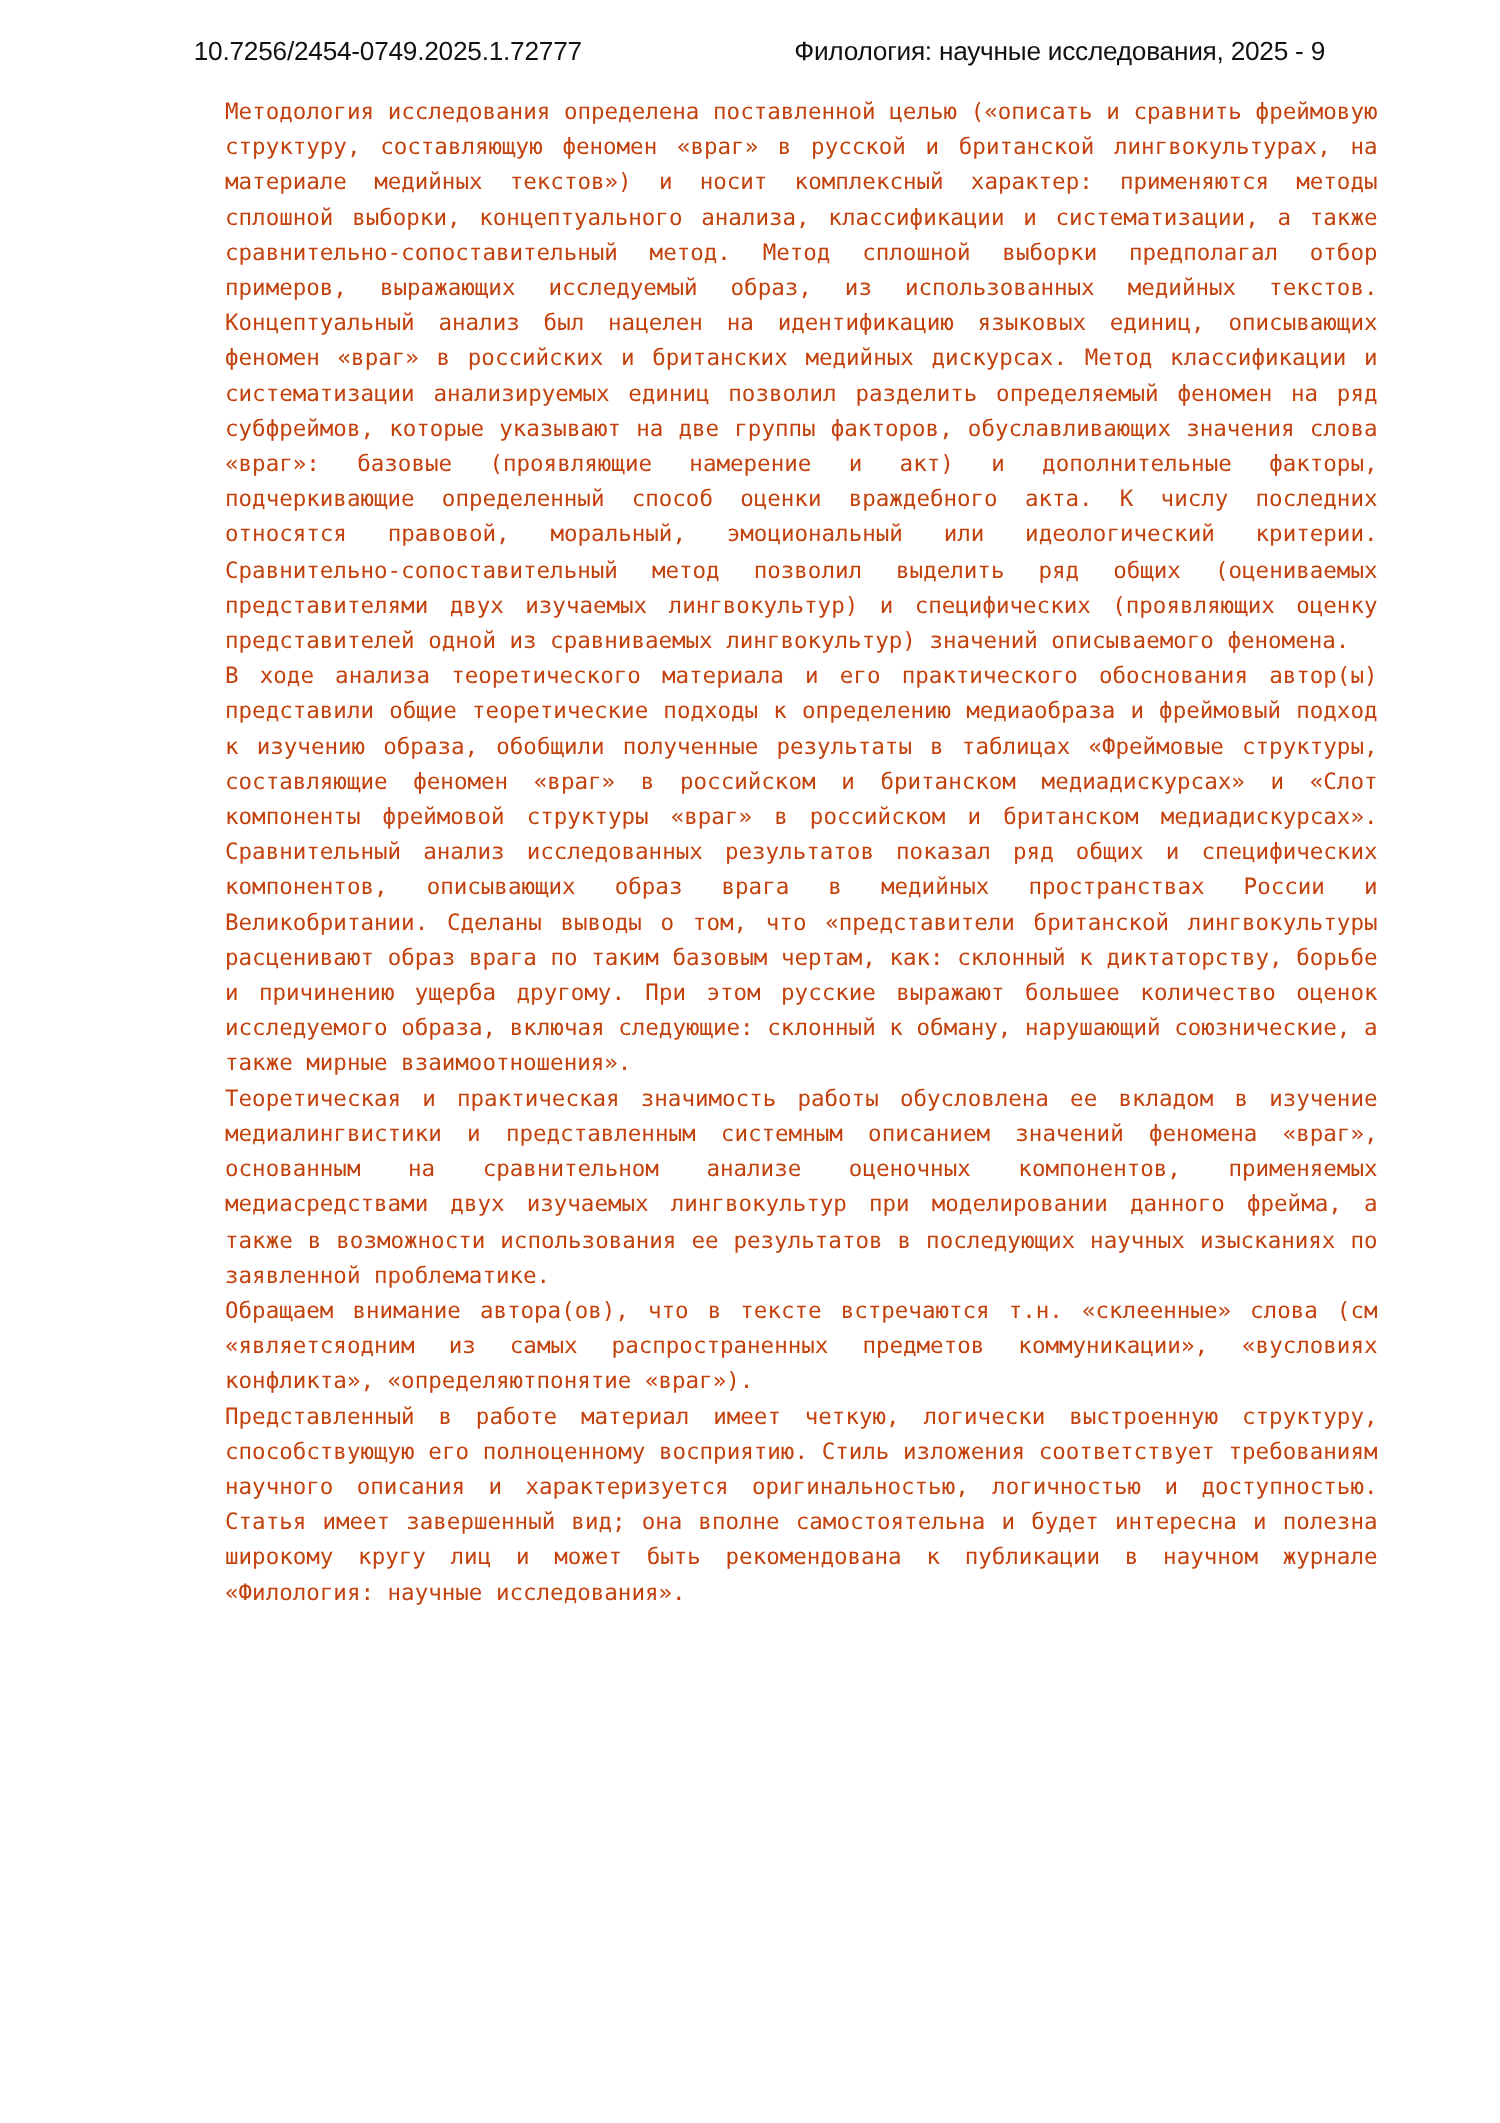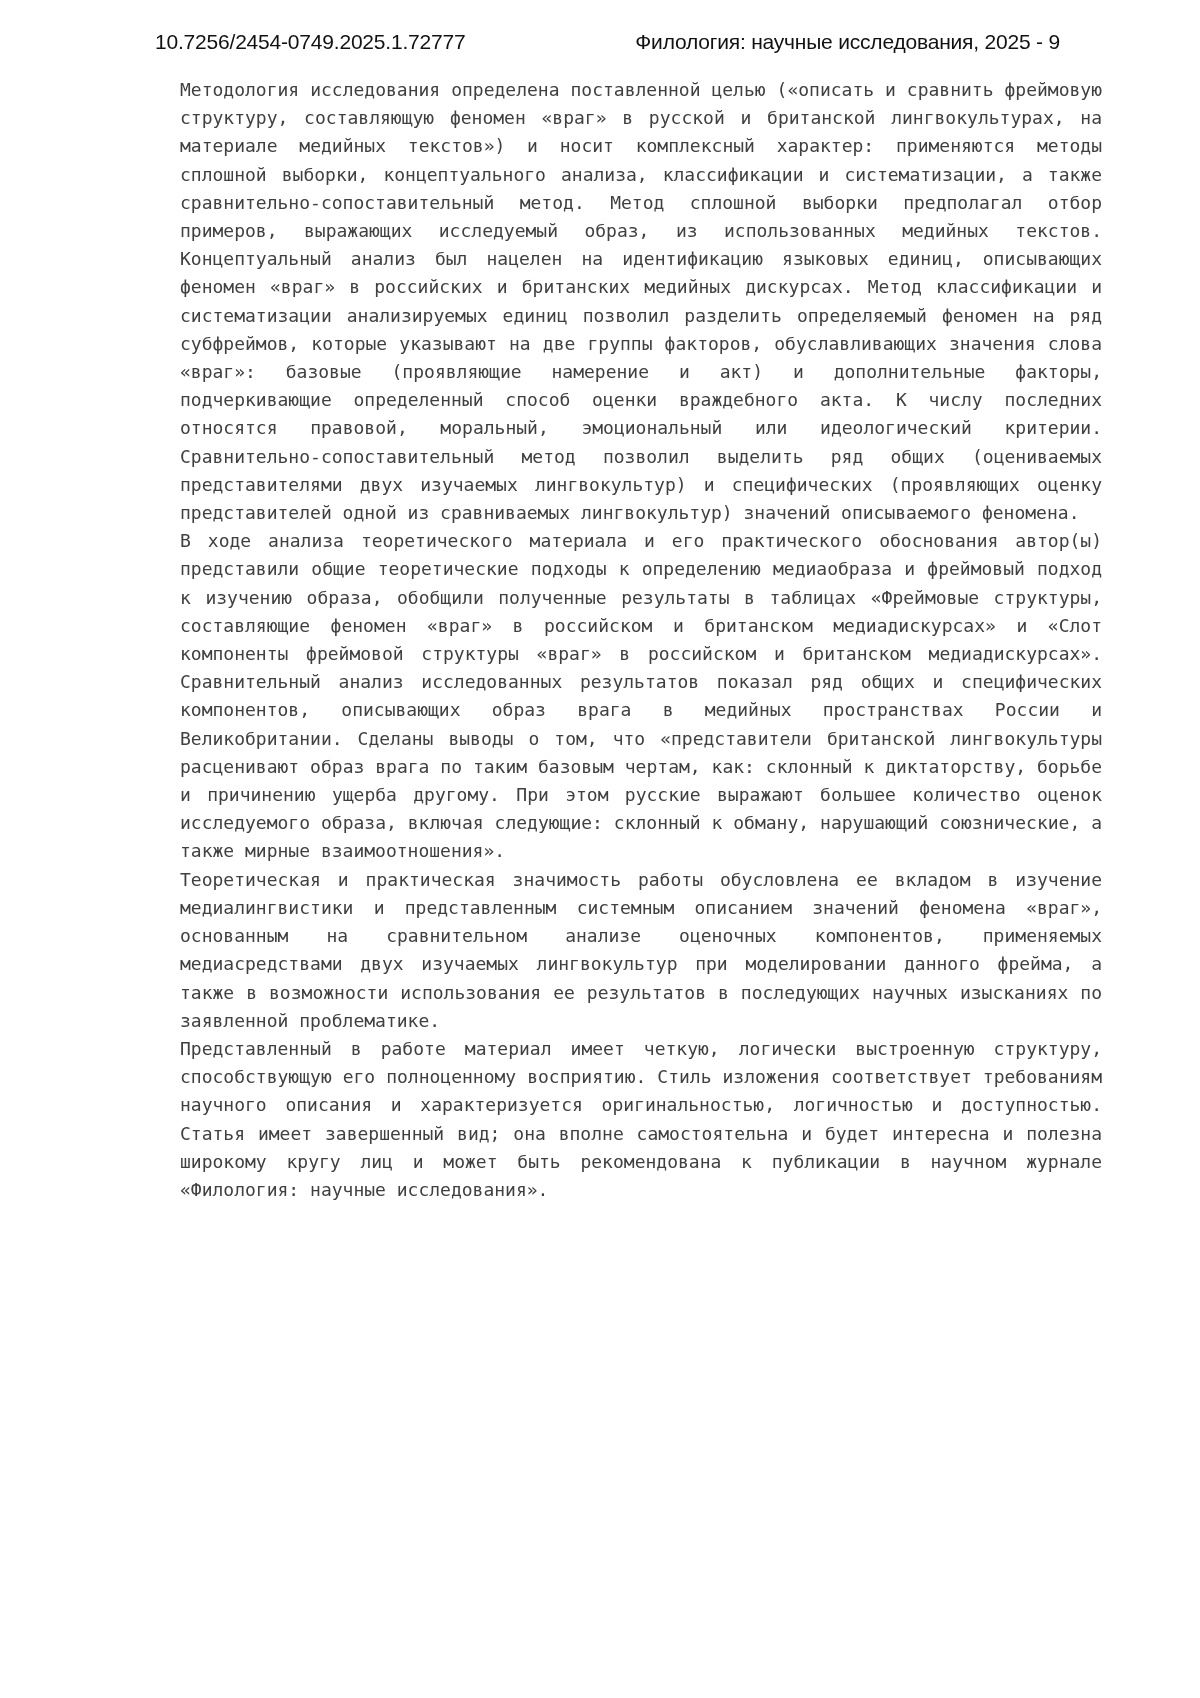--- a/index.html
+++ b/index.html
@@ -31,21 +31,21 @@
     white-space: nowrap;
   }
   .review-body {
     position: absolute;
     left: 180px;
     top: 76px;
     width: 922px;
     font-family: "DejaVu Sans Mono", monospace;
     font-size: 18px;
     line-height: 28.2px;
-    color: #404040;
+    color: #c2410c;
     text-align: justify;
   }
   .review-body p {
     margin: 0;
     padding: 0;
     text-align: justify;
   }
   .footer {
     position: absolute;
     left: 0;
@@ -64,20 +64,21 @@
 
   <div class="header">
     <span>10.7256/2454-0749.2025.1.72777</span>
     <span>Филология: научные исследования, 2025 - 9</span>
   </div>
 
   <div class="review-body">
     <p>Методология исследования определена поставленной целью («описать и сравнить фреймовую структуру, составляющую феномен «враг» в русской и британской лингвокультурах, на материале медийных текстов») и носит комплексный характер: применяются методы сплошной выборки, концептуального анализа, классификации и систематизации, а также сравнительно-сопоставительный метод. Метод сплошной выборки предполагал отбор примеров, выражающих исследуемый образ, из использованных медийных текстов. Концептуальный анализ был нацелен на идентификацию языковых единиц, описывающих феномен «враг» в российских и британских медийных дискурсах. Метод классификации и систематизации анализируемых единиц позволил разделить определяемый феномен на ряд субфреймов, которые указывают на две группы факторов, обуславливающих значения слова «враг»: базовые (проявляющие намерение и акт) и дополнительные факторы, подчеркивающие определенный способ оценки враждебного акта. К числу последних относятся правовой, моральный, эмоциональный или идеологический критерии. Сравнительно-сопоставительный метод позволил выделить ряд общих (оцениваемых представителями двух изучаемых лингвокультур) и специфических (проявляющих оценку представителей одной из сравниваемых лингвокультур) значений описываемого феномена.</p>
     <p>В ходе анализа теоретического материала и его практического обоснования автор(ы) представили общие теоретические подходы к определению медиаобраза и фреймовый подход к изучению образа, обобщили полученные результаты в таблицах «Фреймовые структуры, составляющие феномен «враг» в российском и британском медиадискурсах» и «Слот компоненты фреймовой структуры «враг» в российском и британском медиадискурсах». Сравнительный анализ исследованных результатов показал ряд общих и специфических компонентов, описывающих образ врага в медийных пространствах России и Великобритании. Сделаны выводы о том, что «представители британской лингвокультуры расценивают образ врага по таким базовым чертам, как: склонный к диктаторству, борьбе и причинению ущерба другому. При этом русские выражают большее количество оценок исследуемого образа, включая следующие: склонный к обману, нарушающий союзнические, а также мирные взаимоотношения».</p>
     <p>Теоретическая и практическая значимость работы обусловлена ее вкладом в изучение медиалингвистики и представленным системным описанием значений феномена «враг», основанным на сравнительном анализе оценочных компонентов, применяемых медиасредствами двух изучаемых лингвокультур при моделировании данного фрейма, а также в возможности использования ее результатов в последующих научных изысканиях по заявленной проблематике.</p>
+    <p>Обращаем внимание автора(ов), что в тексте встречаются т.н. «склеенные» слова (см «являетсяодним из самых распространенных предметов коммуникации», «вусловиях конфликта», «определяютпонятие «враг»).</p>
     <p>Представленный в работе материал имеет четкую, логически выстроенную структуру, способствующую его полноценному восприятию. Стиль изложения соответствует требованиям научного описания и характеризуется оригинальностью, логичностью и доступностью. Статья имеет завершенный вид; она вполне самостоятельна и будет интересна и полезна широкому кругу лиц и может быть рекомендована к публикации в научном журнале «Филология: научные исследования».</p>
   </div>
 
   <div class="footer">
     <span>186</span>
   </div>
 
 </div>
 
 </body></html>

